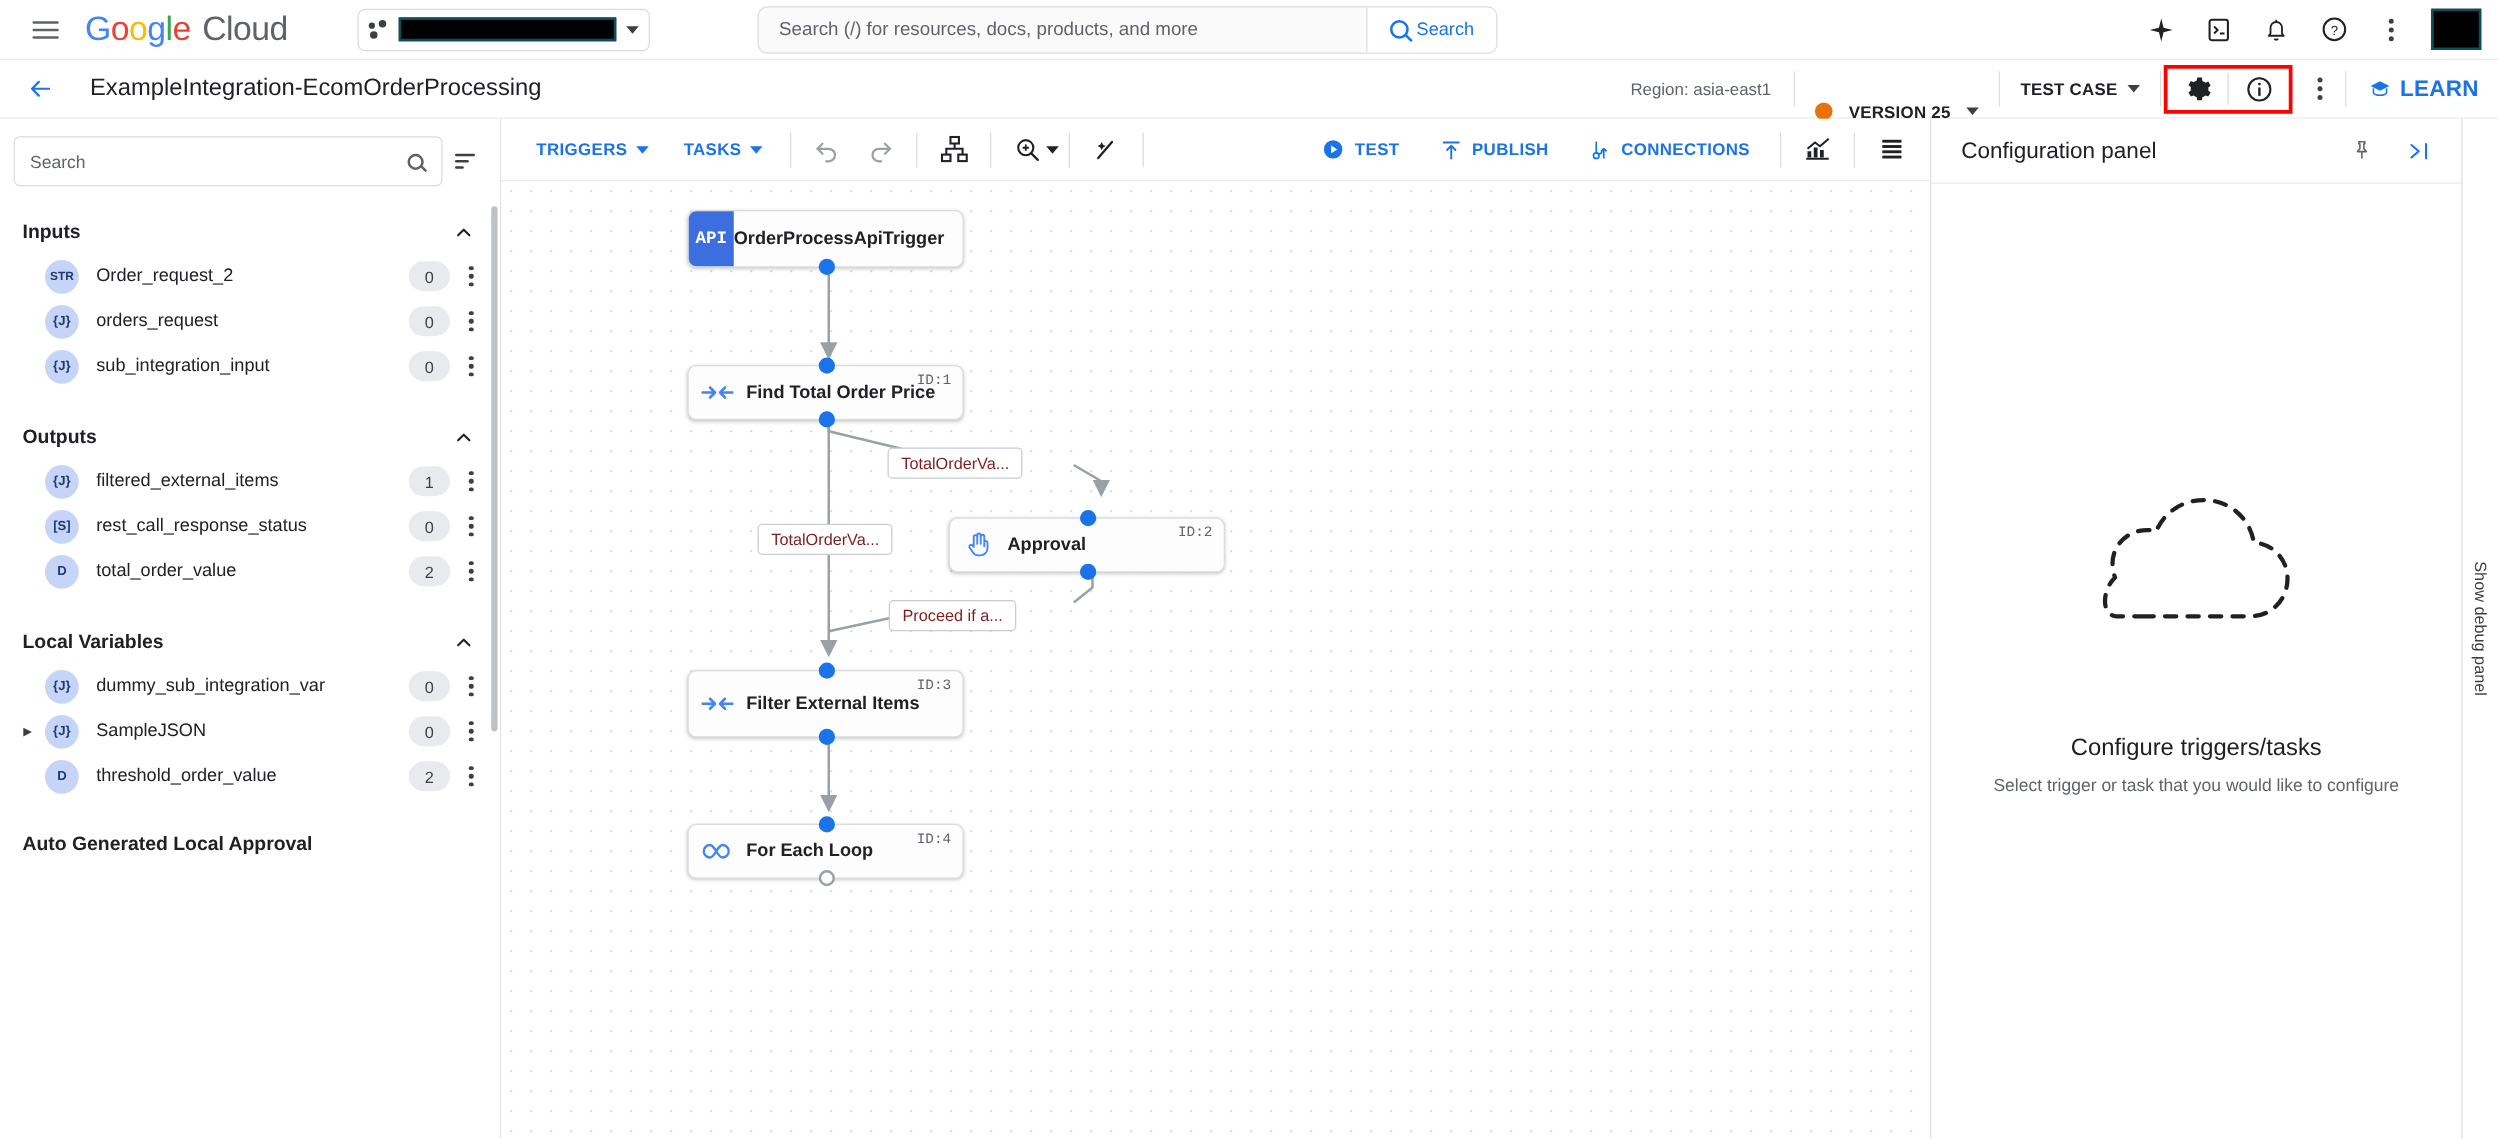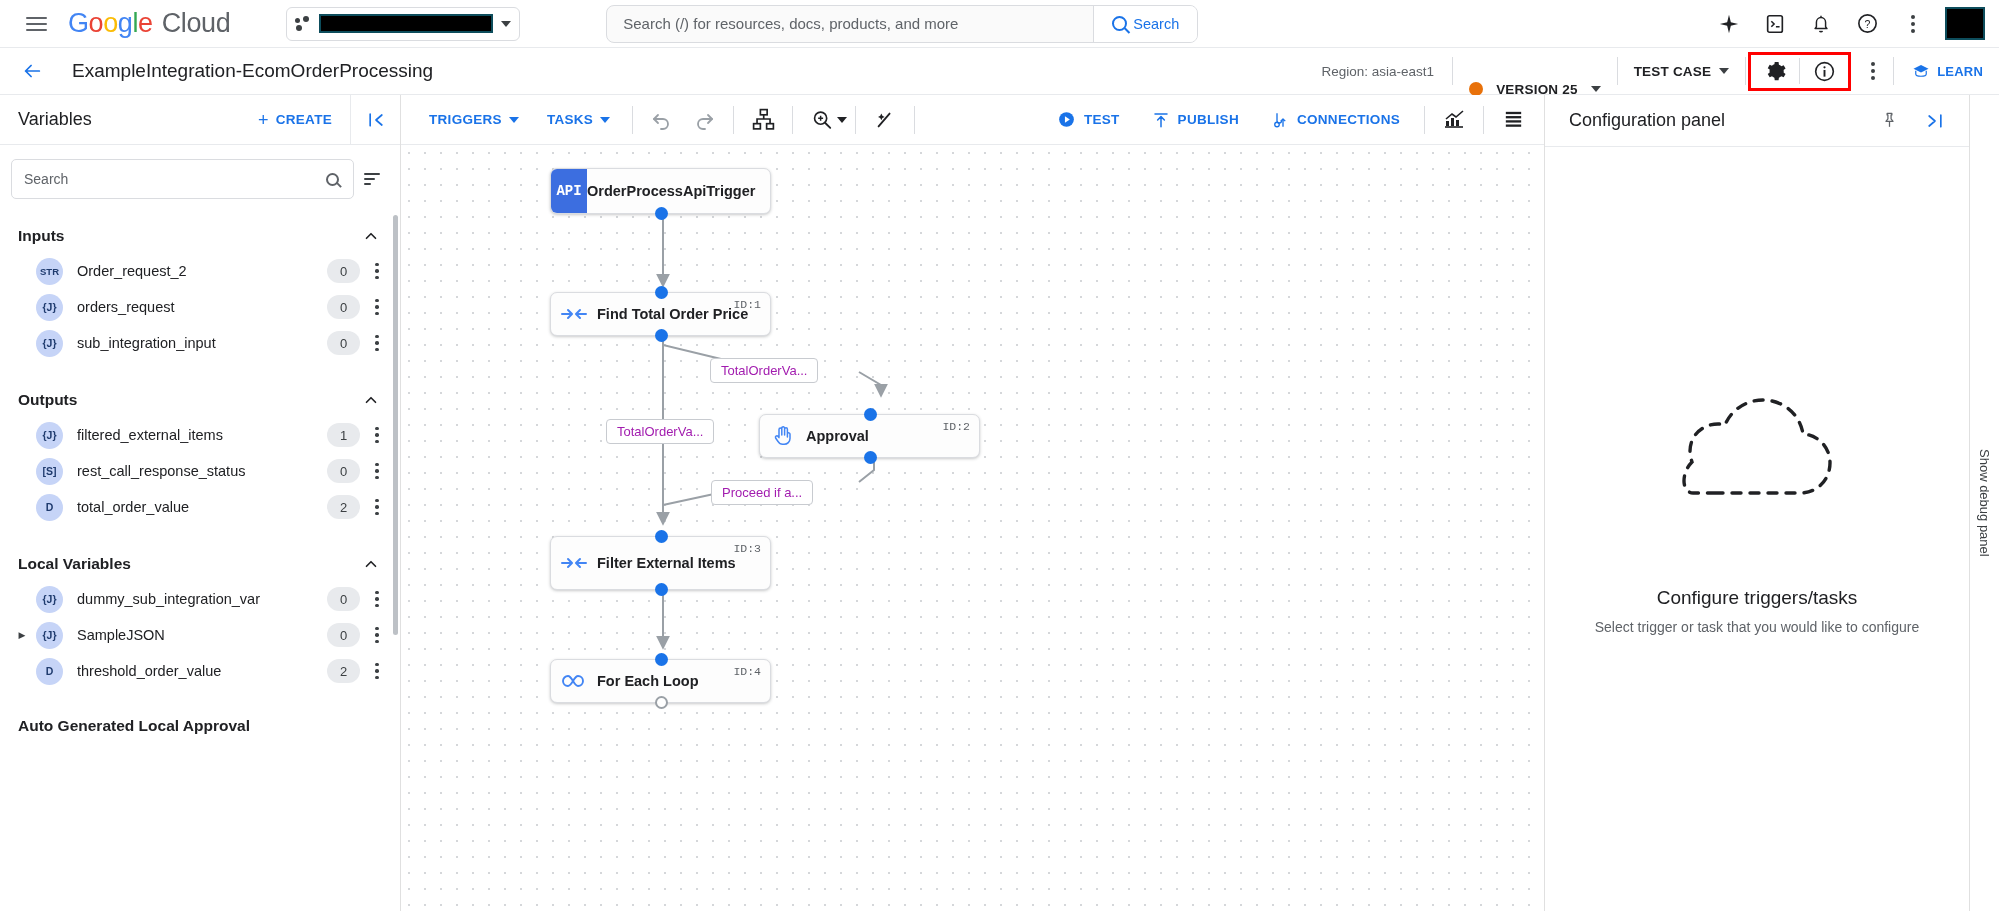--- a/index.html
+++ b/index.html
@@ -82,21 +82,21 @@
   .vsep { width: 1px; height: 28px; background: #dadce0; }
   .version-btn { display: flex; align-items: center; gap: 13px; padding: 0 16px; cursor: pointer; white-space: nowrap; margin-top: 36px; }
   .vdot { width: 14px; height: 14px; border-radius: 50%; background: #E8710A; }
   .version-label { font-size: 13.5px; font-weight: bold; color: #202124; letter-spacing: .2px; }
   .testcase-btn { display:flex; align-items:center; gap: 8px; padding: 0 16px; cursor: pointer; font-size: 13.5px; font-weight: bold; color: #202124; letter-spacing: .2px; white-space: nowrap; }
   .hl-box { border: 3px solid #ff0000; display: flex; align-items: center; height: 39px; margin: 0 2px; }
   .hl-box .ticon { width: 48px; }
   .hl-sep { width: 1px; height: 26px; background: #dadce0; }
   .kebab { width: 40px; height: 40px; display:flex; flex-direction: column; align-items:center; justify-content:center; gap:3px; cursor:pointer; }
   .kebab i { width: 4px; height: 4px; border-radius: 50%; background: #3c4043; display:block; }
-  .learn-btn { display:flex; align-items:center; gap: 7px; padding: 0 16px 0 18px; color:#1a73e8; font-size: 13px; font-weight: bold; cursor: pointer; letter-spacing:.2px; }
+  .learn-btn { display:flex; align-items:center; gap: 7px; padding: 0 16px 0 18px; color:#1a73e8; font-size: 18px; font-weight: bold; cursor: pointer; letter-spacing:.2px; }
 
   
   .body { flex: 1; display: flex; min-height: 0; position: relative; }
 
   .left-panel { width: 401px; min-width: 401px; display: flex; flex-direction: column; border-right: 1px solid #e0e0e0; background: #fff; }
   .lp-header { height: 50px; min-height: 50px; display:flex; align-items:center; padding-left: 18px; border-bottom: 1px solid #e8eaed; }
   .lp-title { font-size: 18px; color: #202124; }
   .lp-actions { margin-left: auto; display:flex; align-items:center; height: 100%; }
   .create-btn { display:flex; align-items:center; gap: 7px; color:#1a73e8; font-size: 13.5px; font-weight: bold; letter-spacing:.3px; padding-right: 18px; cursor:pointer; }
   .plus { font-size: 18px; font-weight: normal; line-height: 1; }
@@ -175,21 +175,21 @@
     font-family: "Liberation Mono", monospace; font-size: 14px; font-weight: bold;
     border-radius: 6px 0 0 6px;
   }
   .node-icon { width: 46px; display:flex; align-items:center; justify-content:center; color:#4285F4; }
   .node-label { font-size: 14.5px; font-weight: bold; color: #202124; white-space: nowrap; }
   .node-id { position: absolute; top: 5px; right: 9px; font-size: 11.5px; color: #5f6368; font-family: "Liberation Mono", monospace; }
   .port { position: absolute; width: 13px; height: 13px; border-radius: 50%; background: #1a73e8; }
   .port-open { background: #fff; border: 2px solid #9aa0a6; }
   .edge-label {
     position: absolute; background: #fff; border: 1px solid #c8cbd0; border-radius: 4px;
-    font-size: 13px; color: #a21caf; display:flex; align-items:center; justify-content:center;
+    font-size: 13px; color: #7f1d1d; display:flex; align-items:center; justify-content:center;
     height: 25px; padding: 0 10px; white-space: nowrap;
   }
 
   
   .right-panel { width: 425px; min-width: 425px; border-left: 1px solid #e0e0e0; display:flex; flex-direction: column; background:#fff; }
   .rp-header { height: 52px; min-height: 52px; display:flex; align-items:center; padding: 0 14px 0 24px; border-bottom: 1px solid #e8eaed; }
   .rp-title { font-size: 18px; color: #202124; }
   .rp-actions { margin-left:auto; display:flex; align-items:center; gap: 6px; }
   .rp-body { flex:1; display:flex; flex-direction: column; align-items:center; justify-content:center; padding-bottom: 40px; }
   .cloud-empty { margin-bottom: 70px; }
@@ -317,34 +317,20 @@
             <path d="M5 11.5 V16 c0 1.6 3.2 3 7 3 s7-1.4 7-3 v-4.5" fill="none" stroke="#1a73e8" stroke-width="1.6"></path>
           </svg>
         <span>LEARN</span>
       </div>
     </div>
   </div>
 
   <div class="body">
 
     <div class="left-panel">
-      <div class="lp-header">
-        <div class="lp-title">Variables</div>
-        <div class="lp-actions">
-          <div class="create-btn">
-            <span class="plus">+</span>
-            <span>CREATE</span>
-          </div>
-          <div class="collapse-btn">
-            <svg width="20" height="20" viewBox="0 0 24 24">
-                <path d="M5 5 v14 M19 6 L12 12 L19 18" fill="none" stroke="#1a73e8" stroke-width="2" stroke-linecap="round" stroke-linejoin="round"></path>
-              </svg>
-          </div>
-        </div>
-      </div>
 
       <div class="lp-search-row">
         <div class="lp-search">
           <input placeholder="Search" style="">
           <span class="mag-grey"></span>
         </div>
         <div class="sort-icon">
             <i></i>
             <i></i>
             <i></i>

